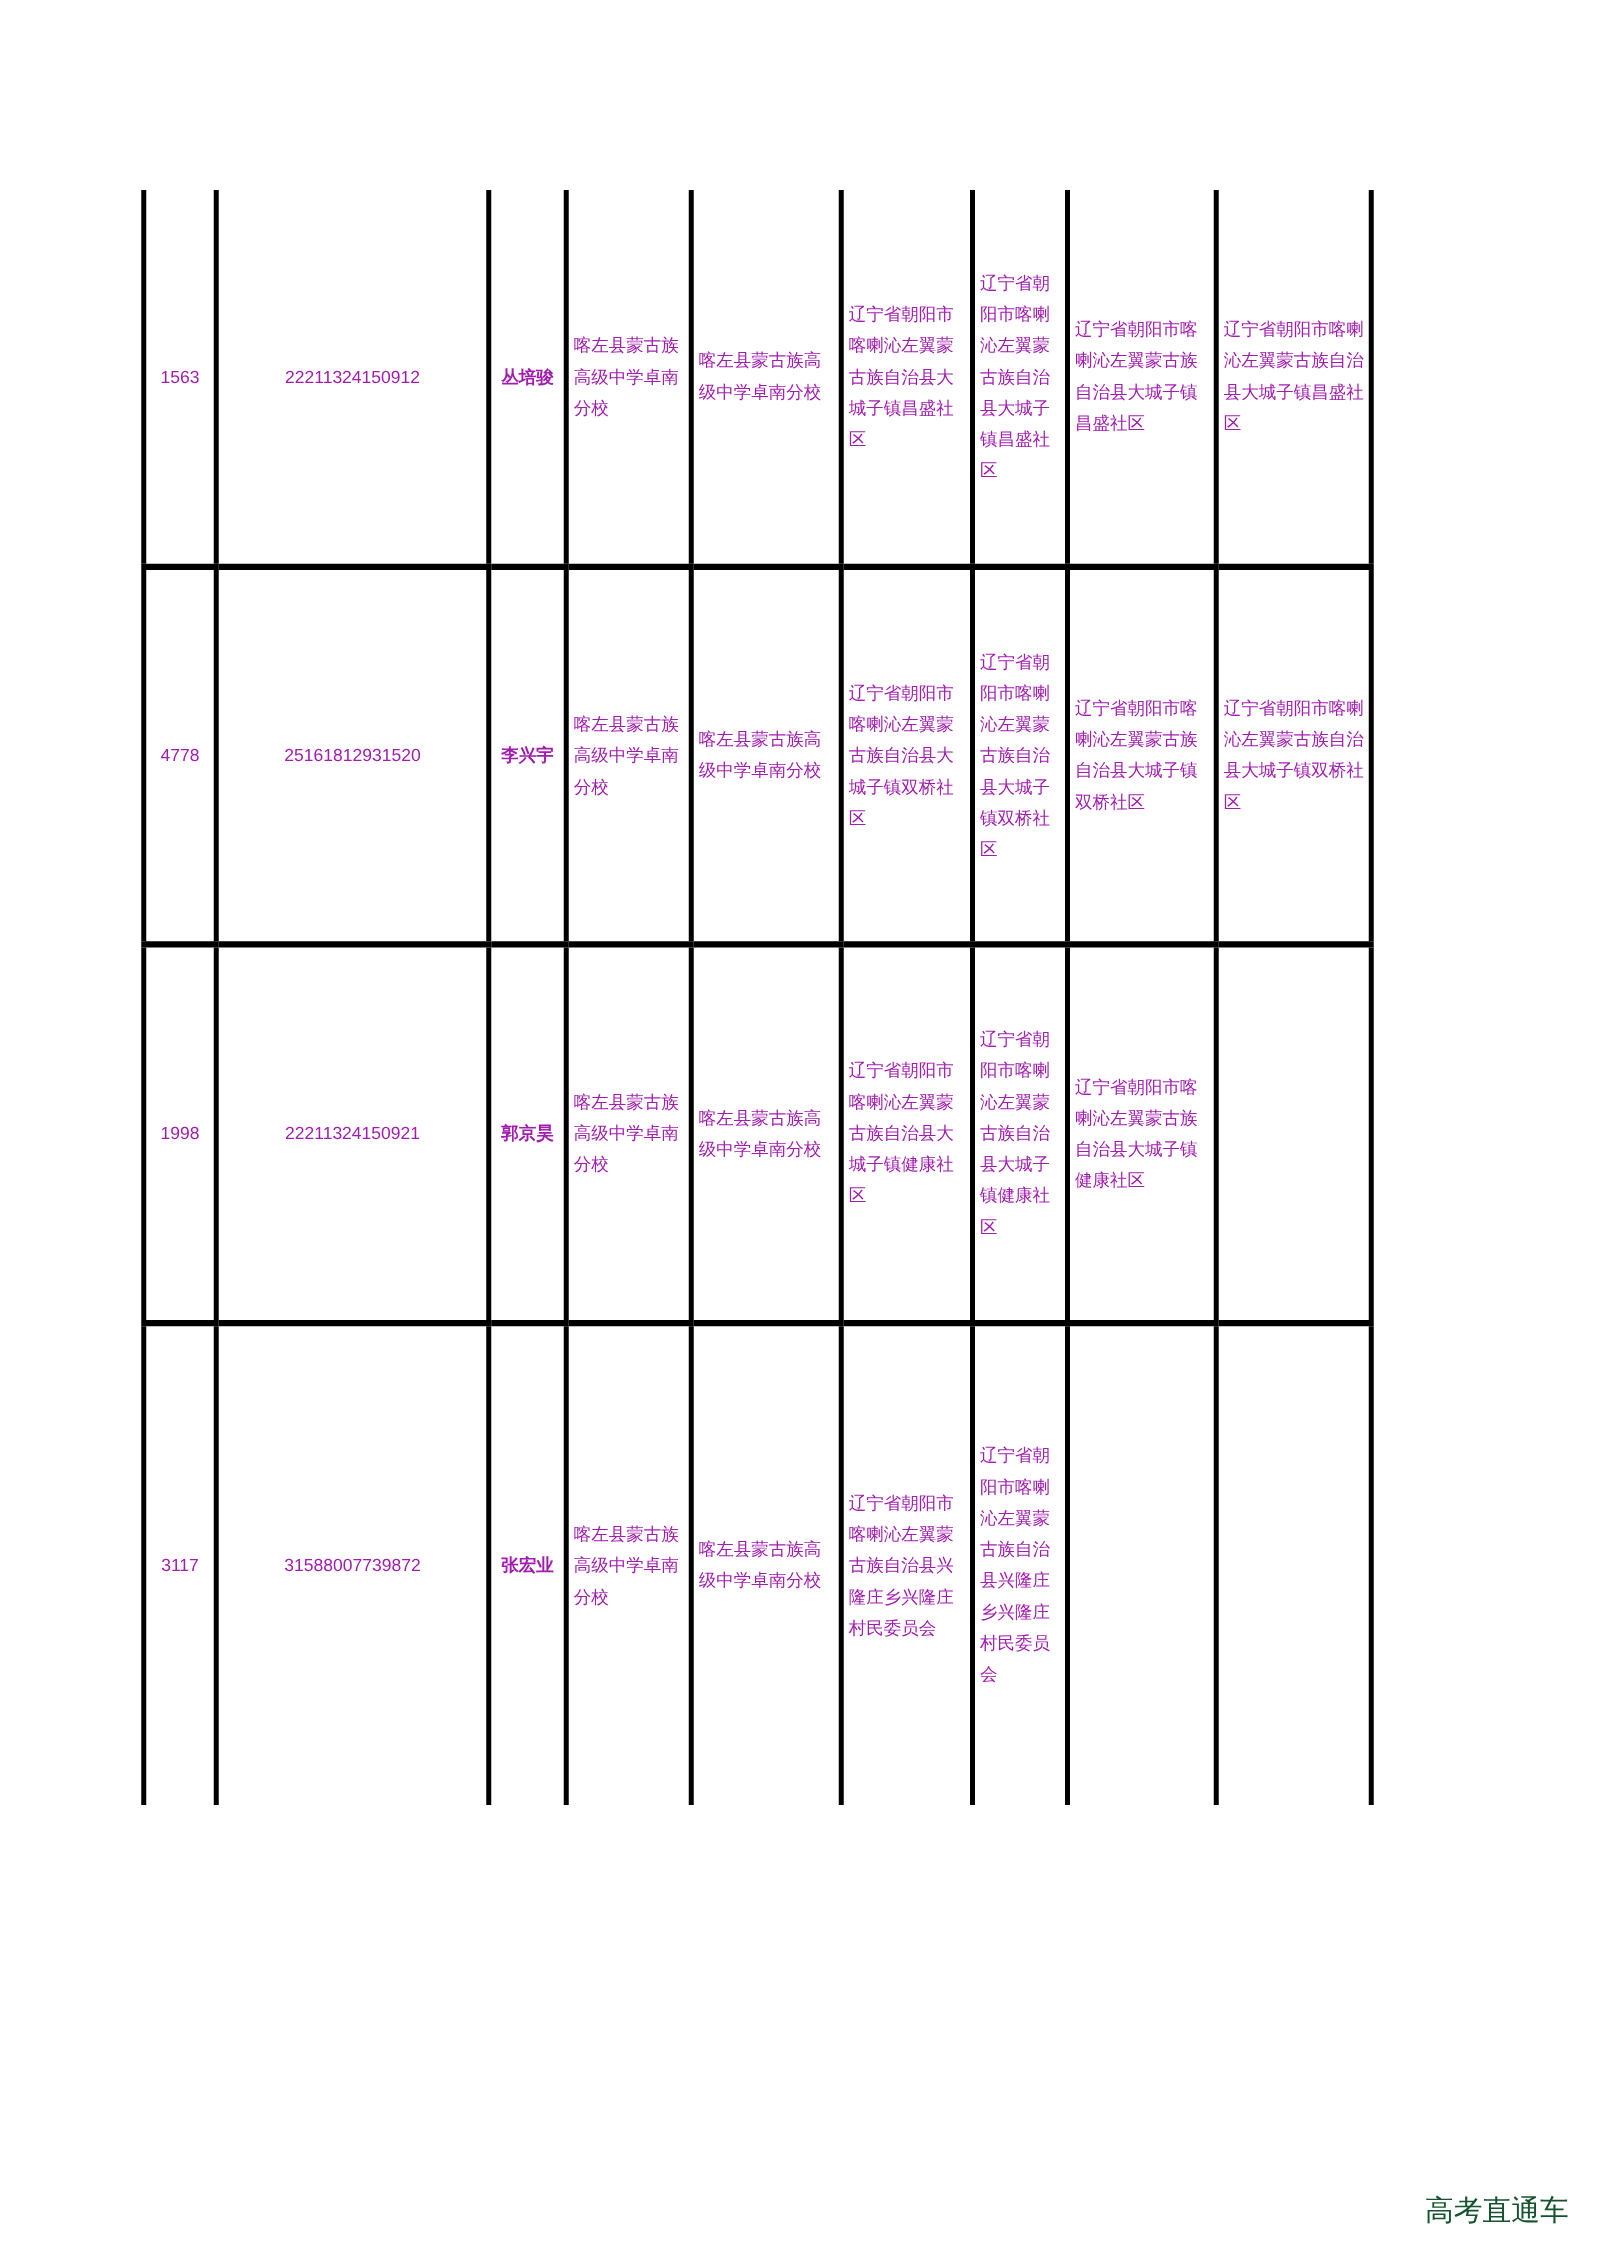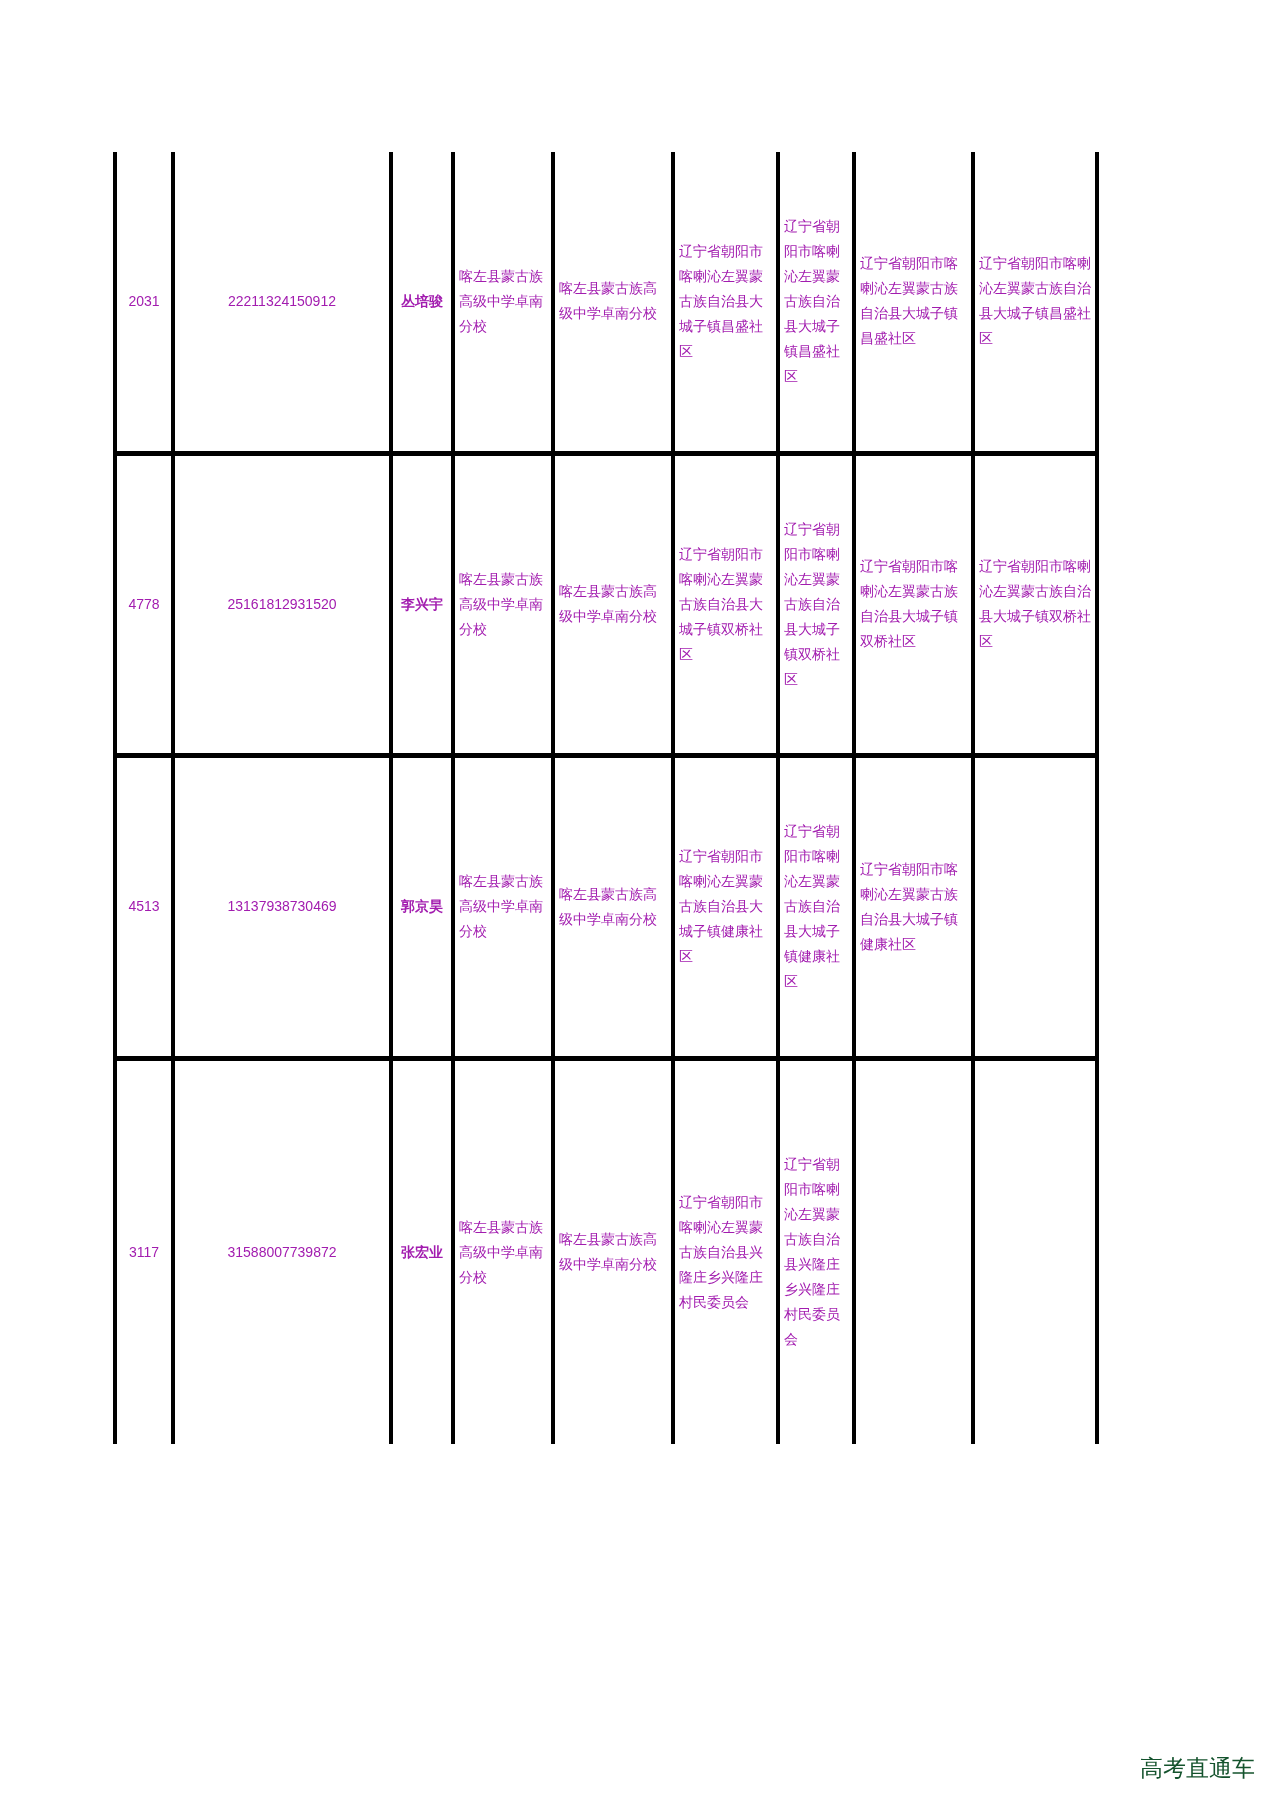--- a/index.html
+++ b/index.html
@@ -65,21 +65,21 @@
       <col style="width:62px">
       <col style="width:100px">
       <col style="width:120px">
       <col style="width:105px">
       <col style="width:76px">
       <col style="width:119px">
       <col style="width:124px">
     </colgroup>
     <tbody>
       <tr class="row-first" style="height:301px;">
-        <td class="c-seq">2031</td>
+        <td class="c-seq">1563</td>
         <td class="c-id">22211324150912</td>
         <td class="c-name">丛培骏</td>
         <td class="c-school">喀左县蒙古族高级中学卓南分校</td>
         <td class="c-school">喀左县蒙古族高级中学卓南分校</td>
         <td class="c-addr">辽宁省朝阳市喀喇沁左翼蒙古族自治县大城子镇昌盛社区</td>
         <td class="c-addr">辽宁省朝阳市喀喇沁左翼蒙古族自治县大城子镇昌盛社区</td>
         <td class="c-addr">辽宁省朝阳市喀喇沁左翼蒙古族自治县大城子镇昌盛社区</td>
         <td class="c-addr">辽宁省朝阳市喀喇沁左翼蒙古族自治县大城子镇昌盛社区</td>
       </tr>
       <tr style="height:302px;">
@@ -87,22 +87,22 @@
         <td class="c-id">25161812931520</td>
         <td class="c-name">李兴宇</td>
         <td class="c-school">喀左县蒙古族高级中学卓南分校</td>
         <td class="c-school">喀左县蒙古族高级中学卓南分校</td>
         <td class="c-addr">辽宁省朝阳市喀喇沁左翼蒙古族自治县大城子镇双桥社区</td>
         <td class="c-addr">辽宁省朝阳市喀喇沁左翼蒙古族自治县大城子镇双桥社区</td>
         <td class="c-addr">辽宁省朝阳市喀喇沁左翼蒙古族自治县大城子镇双桥社区</td>
         <td class="c-addr">辽宁省朝阳市喀喇沁左翼蒙古族自治县大城子镇双桥社区</td>
       </tr>
       <tr style="height:303px;">
-        <td class="c-seq">4513</td>
-        <td class="c-id">13137938730469</td>
+        <td class="c-seq">1998</td>
+        <td class="c-id">22211324150921</td>
         <td class="c-name">郭京昊</td>
         <td class="c-school">喀左县蒙古族高级中学卓南分校</td>
         <td class="c-school">喀左县蒙古族高级中学卓南分校</td>
         <td class="c-addr">辽宁省朝阳市喀喇沁左翼蒙古族自治县大城子镇健康社区</td>
         <td class="c-addr">辽宁省朝阳市喀喇沁左翼蒙古族自治县大城子镇健康社区</td>
         <td class="c-addr">辽宁省朝阳市喀喇沁左翼蒙古族自治县大城子镇健康社区</td>
         <td class="c-addr"></td>
       </tr>
       <tr class="row-last" style="height:386px;">
         <td class="c-seq">3117</td>

